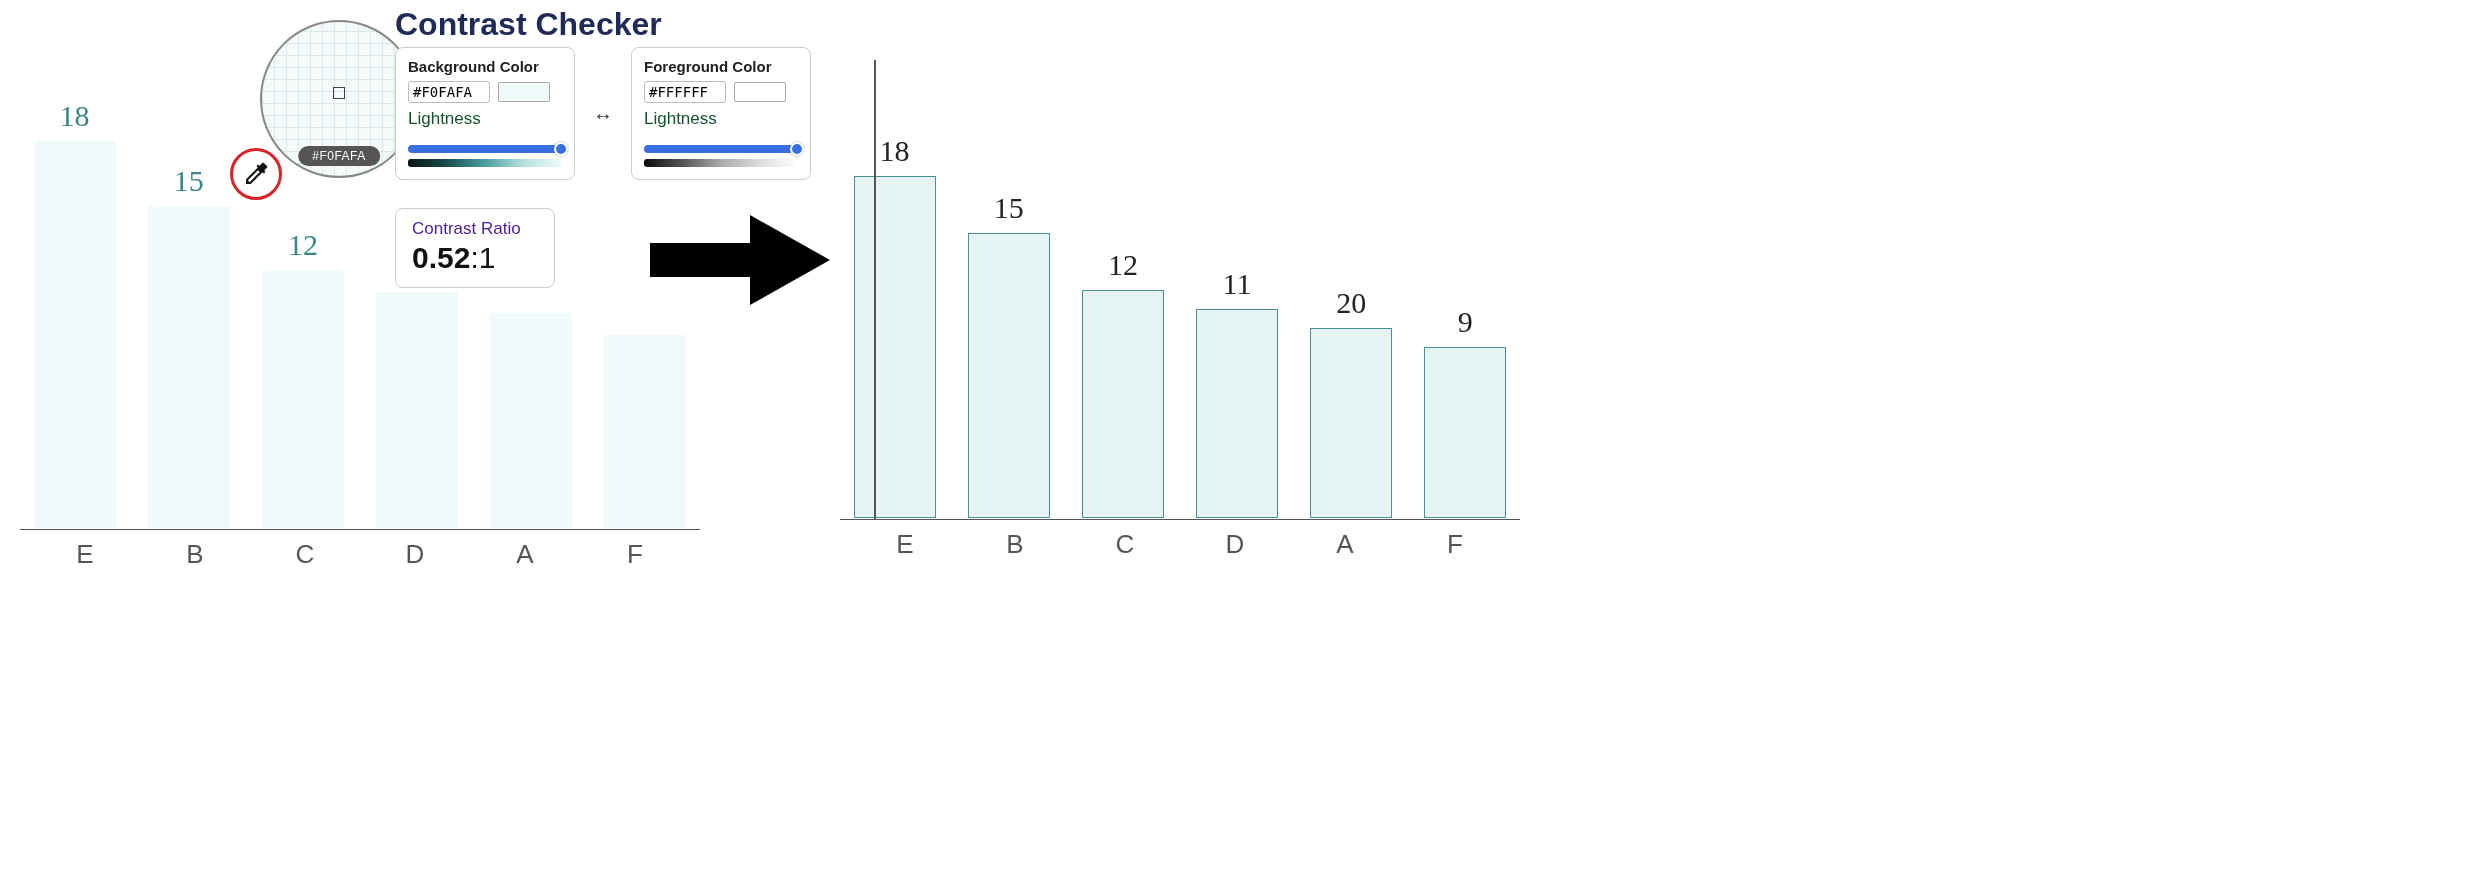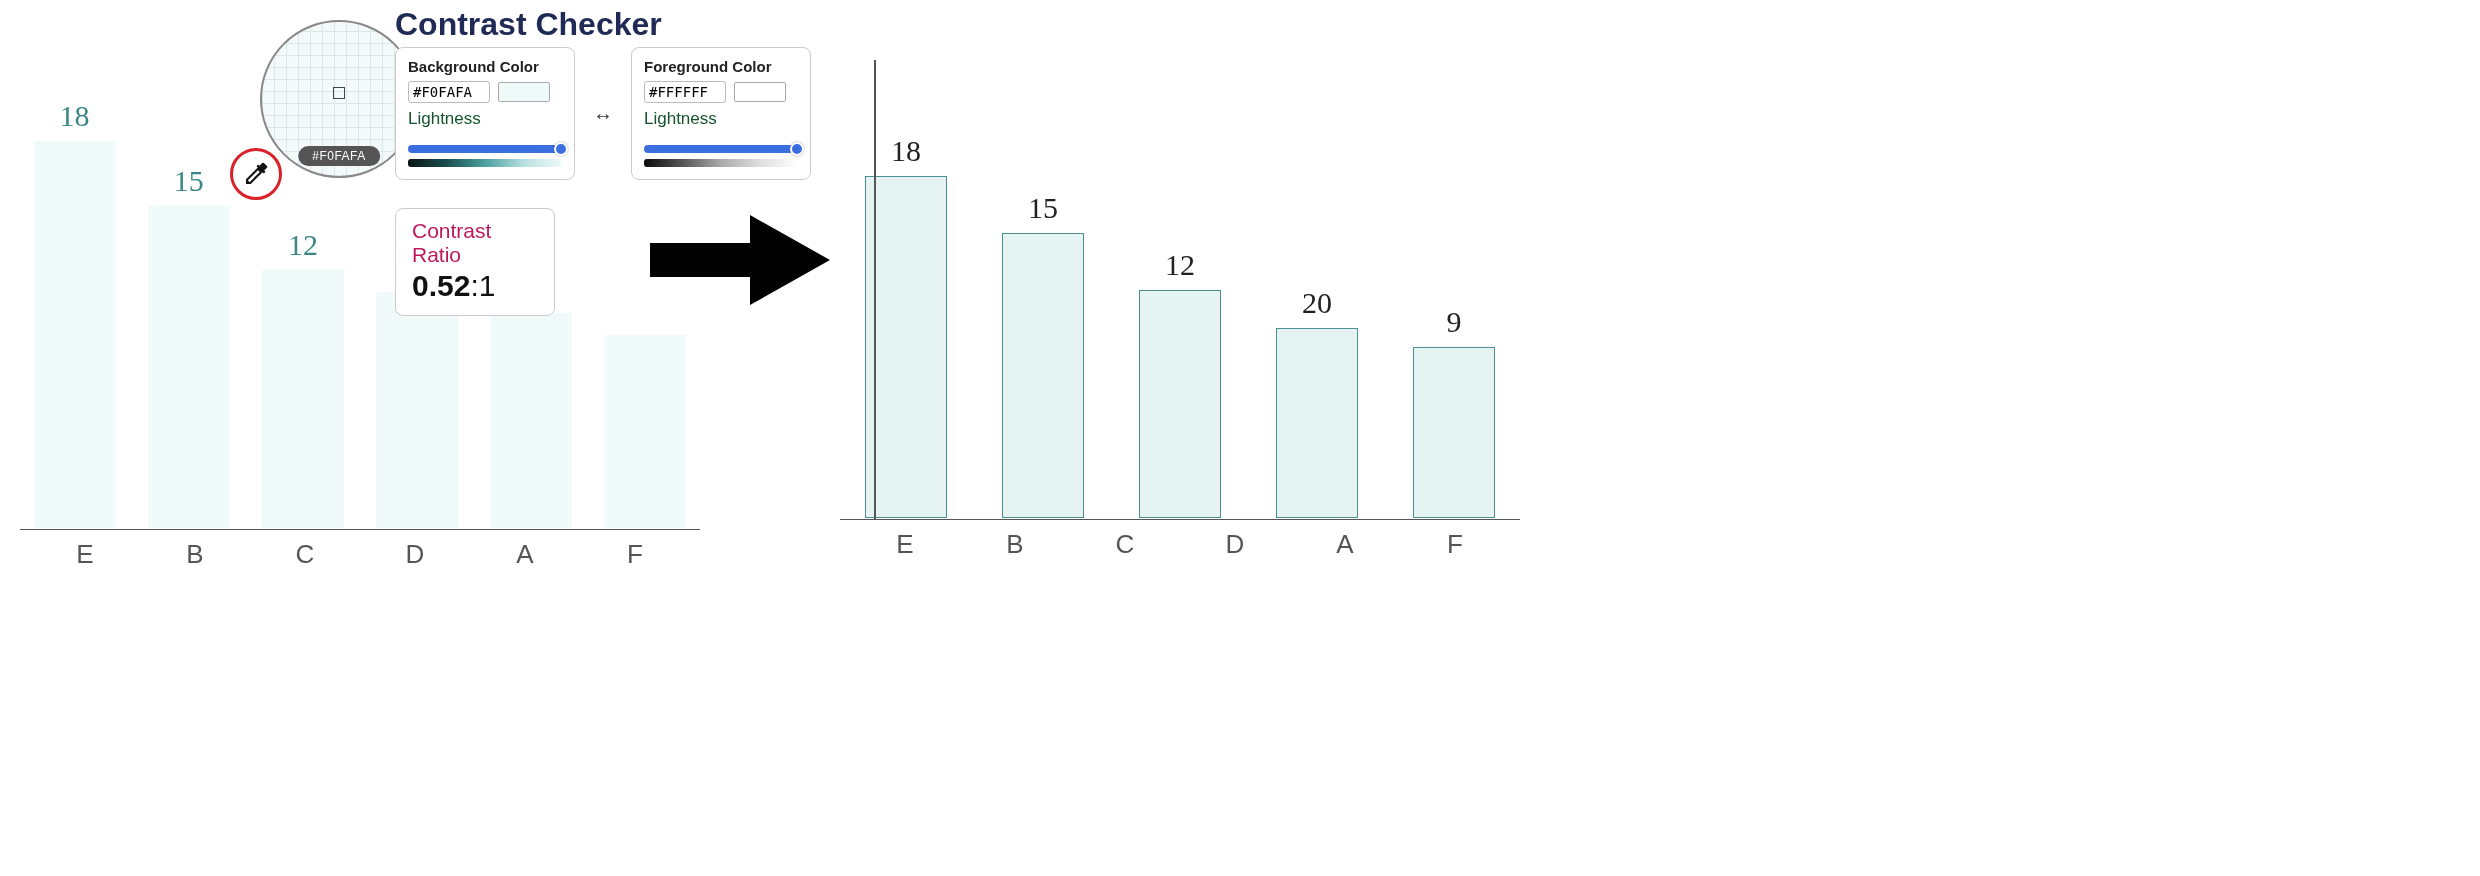--- a/index.html
+++ b/index.html
@@ -236,22 +236,22 @@
   }
   .ratio-card {
     margin-top: 28px;
     border: 1px solid #ccc;
     border-radius: 8px;
     padding: 10px 16px 12px 16px;
     width: 160px;
     background: #fff;
   }
   .ratio-label {
-    font-size: 21px;
-    color: #be185d;
+    font-size: 17px;
+    color: #4c1d95;
     margin-bottom: 2px;
   }
   .ratio-value {
     font-size: 30px;
     color: #111;
   }
   .ratio-value .bold { font-weight: 800; }
 
   
   .big-arrow {
@@ -364,20 +364,24 @@
           <div class="bar-value">18</div>
           <div class="bar-rect" style="height: 342px;"></div>
         </div>
         <div class="bar-group">
           <div class="bar-value">15</div>
           <div class="bar-rect" style="height: 285px;"></div>
         </div>
         <div class="bar-group">
           <div class="bar-value">12</div>
           <div class="bar-rect" style="height: 228px;"></div>
+        </div>
+        <div class="bar-group">
+          <div class="bar-value">11</div>
+          <div class="bar-rect" style="height: 209px;"></div>
         </div>
         <div class="bar-group">
           <div class="bar-value">20</div>
           <div class="bar-rect" style="height: 190px;"></div>
         </div>
         <div class="bar-group">
           <div class="bar-value">9</div>
           <div class="bar-rect" style="height: 171px;"></div>
         </div>
       </div>

